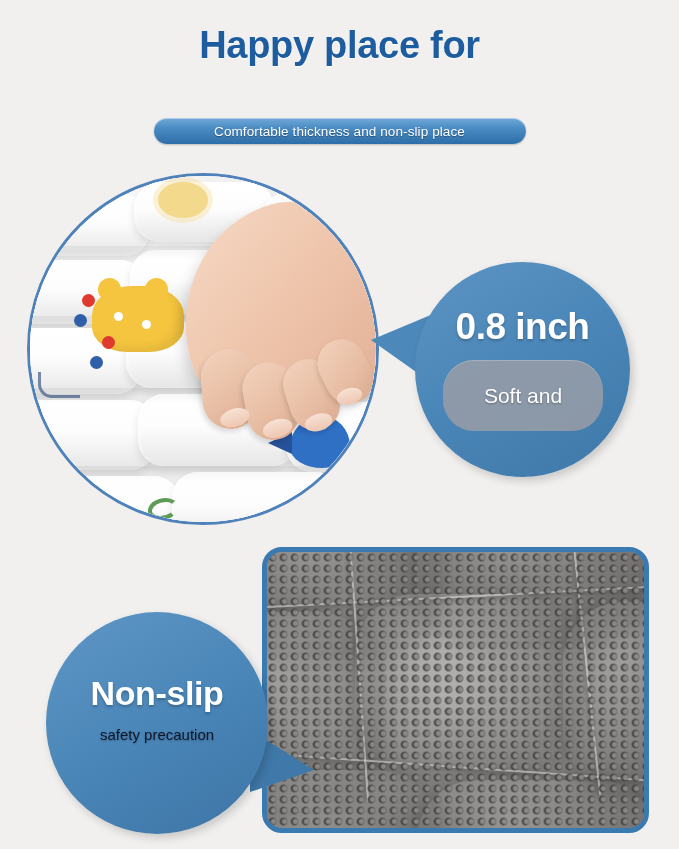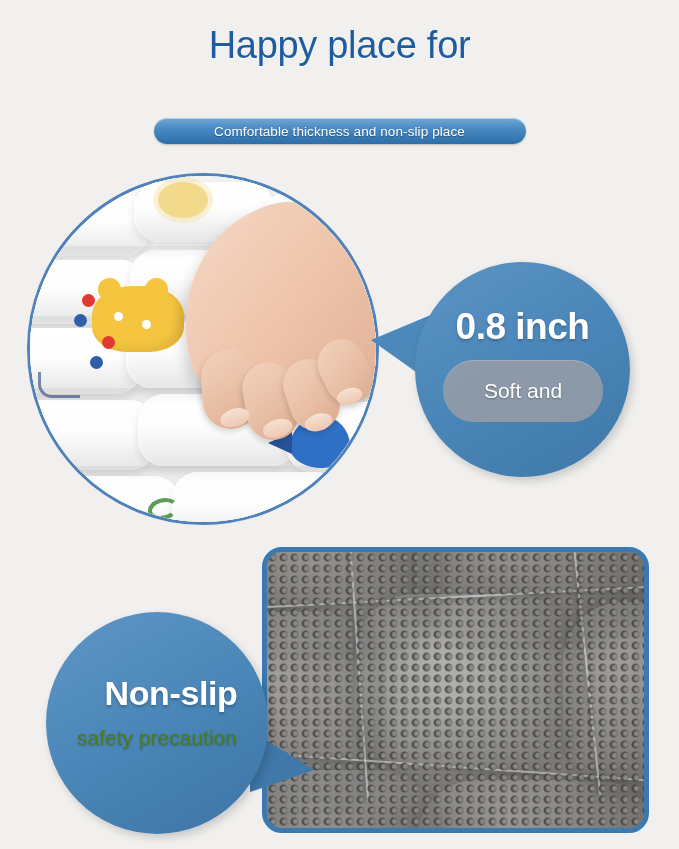--- a/index.html
+++ b/index.html
@@ -10,21 +10,21 @@
     position:relative;
     overflow:hidden;
   }
 
   
   .headline {
     position:absolute; top:24px; left:0; width:679px;
     text-align:center;
     color:#1d5c9e;
     font-size:38px;
-    font-weight:normal;
+    font-weight:bold;
     line-height:1.14;
     letter-spacing:-0.3px;
     text-shadow:0 1px 1px rgba(255,255,255,0.85);
   }
   .headline .l2 { display:block; }
 
   .subpill {
     position:absolute; top:118px; left:50%;
     transform:translateX(-50%);
     width:372px; height:26px;
@@ -157,21 +157,21 @@
   .bubble1 .b-title {
     position:absolute; left:0; top:44px; width:100%;
     text-align:center; color:#ffffff;
     font-size:37px; font-weight:bold;
     letter-spacing:-0.5px;
     text-shadow:0 2px 3px rgba(0,0,0,0.22);
   }
   .graypill {
     position:absolute;
     left:28px; top:98px;
-    width:160px; height:62px;
+    width:160px; height:71px;
     border-radius:31px;
     background:rgba(150,156,166,0.88);
     display:flex; flex-direction:column;
     align-items:center; justify-content:center;
     box-shadow:inset 0 1px 0 rgba(255,255,255,0.22);
   }
   .graypill span {
     color:#ffffff; font-size:21px; line-height:1.12;
     text-shadow:0 1px 2px rgba(0,0,0,0.3);
   }
@@ -230,30 +230,30 @@
   }
   .bubble2 .tail {
     position:absolute;
     right:-46px; top:118px;
     width:0; height:0;
     border-top:40px solid transparent;
     border-bottom:22px solid transparent;
     border-left:64px solid #3f78a9;
   }
   .bubble2 .b-title {
-    position:absolute; left:14px; top:62px; width:100%;
+    position:absolute; left:0; top:62px; width:100%;
     text-align:center; color:#ffffff;
     font-size:34px; font-weight:bold;
     letter-spacing:-0.4px;
     text-shadow:0 2px 3px rgba(0,0,0,0.25);
   }
   .bubble2 .b-sub {
     position:absolute; left:0; top:114px; width:100%;
-    text-align:center; color:#4d7c0f;
-    font-size:21px;
+    text-align:center; color:#0f172a;
+    font-size:15px;
     text-shadow:0 1px 2px rgba(0,0,0,0.25);
   }
 </style>
 </head>
 <body>
 
 <div class="headline">
   <span>Happy place for</span>
 </div>
 

